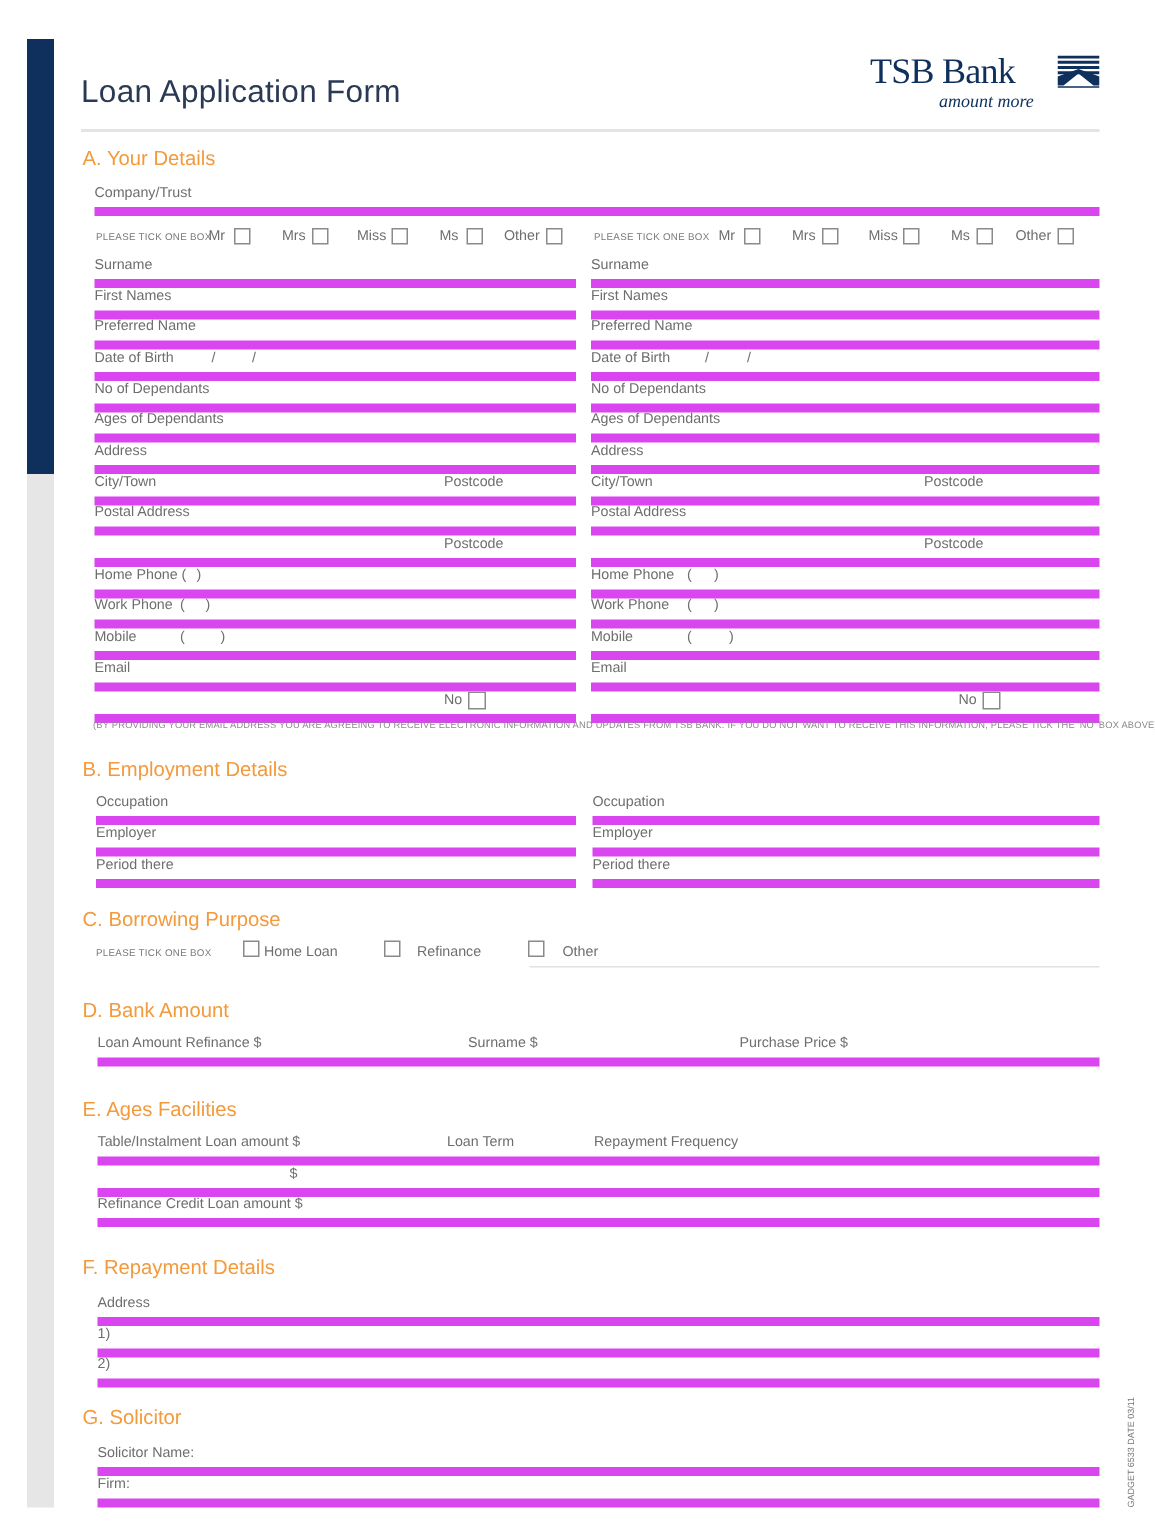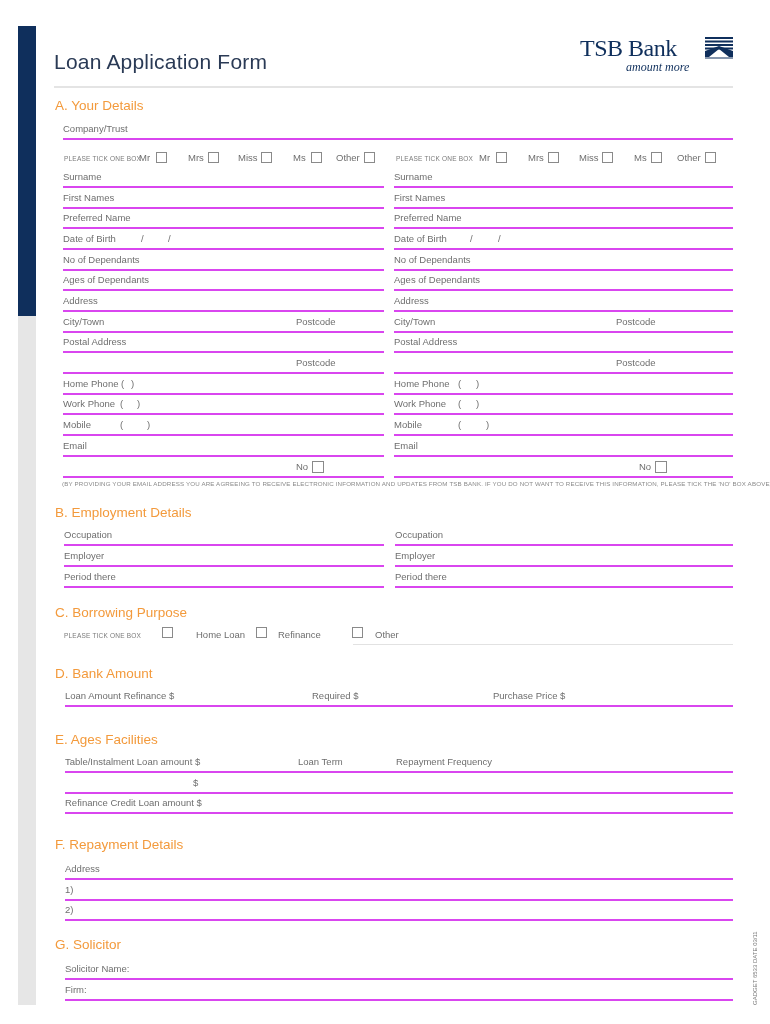--- a/index.html
+++ b/index.html
@@ -7,21 +7,21 @@
          font-family:"Liberation Sans", sans-serif; color:#6b6b6b; }
   .bar-blue { position:absolute; left:18px; top:26px; width:18px; height:290px; background:#0f2f5c; }
   .bar-grey { position:absolute; left:18px; top:316px; width:18px; height:689px; background:#e6e6e6; }
   .title { position:absolute; left:54px; top:50px; font-size:21px; color:#2a3a55; letter-spacing:0.2px; }
   .rule-top { position:absolute; left:54px; top:86px; width:679px; height:2px; background:#e4e4e4; }
   .logo { position:absolute; left:580px; top:36px; }
   .logo-name { font-family:"Liberation Serif", serif; font-size:24px; color:#0f2f5c; letter-spacing:-0.5px; line-height:24px; }
   .logo-tag { font-family:"Liberation Serif", serif; font-style:italic; font-size:12px; color:#0f2f5c; position:absolute; left:46px; top:24px; white-space:nowrap; }
   .logo-icon { position:absolute; left:705px; top:37px; width:28px; height:22px; }
   .section-h { position:absolute; left:55px; font-size:13.5px; color:#f39a3c; }
-  .row { position:absolute; height:20px; border-bottom:2px solid #d946ef; font-size:9.5px; color:#6e6e6e; }
+  .row { position:absolute; height:20px; border-bottom:6px solid #d946ef; font-size:9.5px; color:#6e6e6e; }
   .row span { position:absolute; top:5px; white-space:nowrap; }
   .tick-note { font-size:6.5px; letter-spacing:0.2px; top:8px !important; color:#7a7a7a; }
   .cb { position:absolute; width:9px; height:9px; border:1px solid #8a8a8a; background:#fff; top:5px; }
   .disclaimer { position:absolute; left:62px; top:480px; font-size:6.2px; color:#8a8a8a; letter-spacing:0.15px; white-space:nowrap; }
   .side-code { position:absolute; left:752px; top:1005px; transform:rotate(-90deg); transform-origin:left top; font-size:6px; color:#777; white-space:nowrap; }
 </style>
 </head>
 <body>
 
 <div class="bar-blue"></div>
@@ -205,32 +205,32 @@
     <span style="left:0">Employer</span>
   </div>
 <div class="row" style="left:395px; top:566px; width:338px">
     <span style="left:0">Period there</span>
   </div>
 
 <div class="section-h" style="top:605px">C. Borrowing Purpose</div>
 <div class="row" style="left:64px; top:624px; width:669px; border-bottom:none">
   <span class="tick-note" style="left:0">PLEASE TICK ONE BOX</span>
   <div class="cb" style="left:98px; top:3px"></div>
-  <span style="left:132px">Home Loan</span>
+  <span style="left:112px">Home Loan</span>
   <div class="cb" style="left:192px; top:3px"></div>
   <span style="left:214px">Refinance</span>
   <div class="cb" style="left:288px; top:3px"></div>
   <span style="left:311px">Other</span>
 </div>
 <div style="position:absolute; left:353px; top:644px; width:380px; height:1px; background:#e2e2e2"></div>
 
 <div class="section-h" style="top:666px">D. Bank Amount</div>
 <div class="row" style="left:65px; top:685px; width:668px">
   <span style="left:0">Loan Amount Refinance $</span>
-  <span style="left:247px">Required $</span>
+  <span style="left:247px">Surname $</span>
   <span style="left:428px">Purchase Price $</span>
 </div>
 
 <div class="section-h" style="top:732px">E. Ages Facilities</div>
 <div class="row" style="left:65px; top:751px; width:668px">
   <span style="left:0">Table/Instalment Loan amount $</span>
   <span style="left:233px">Loan Term</span>
   <span style="left:331px">Repayment Frequency</span>
 </div>
 <div class="row" style="left:65px; top:772px; width:668px">

